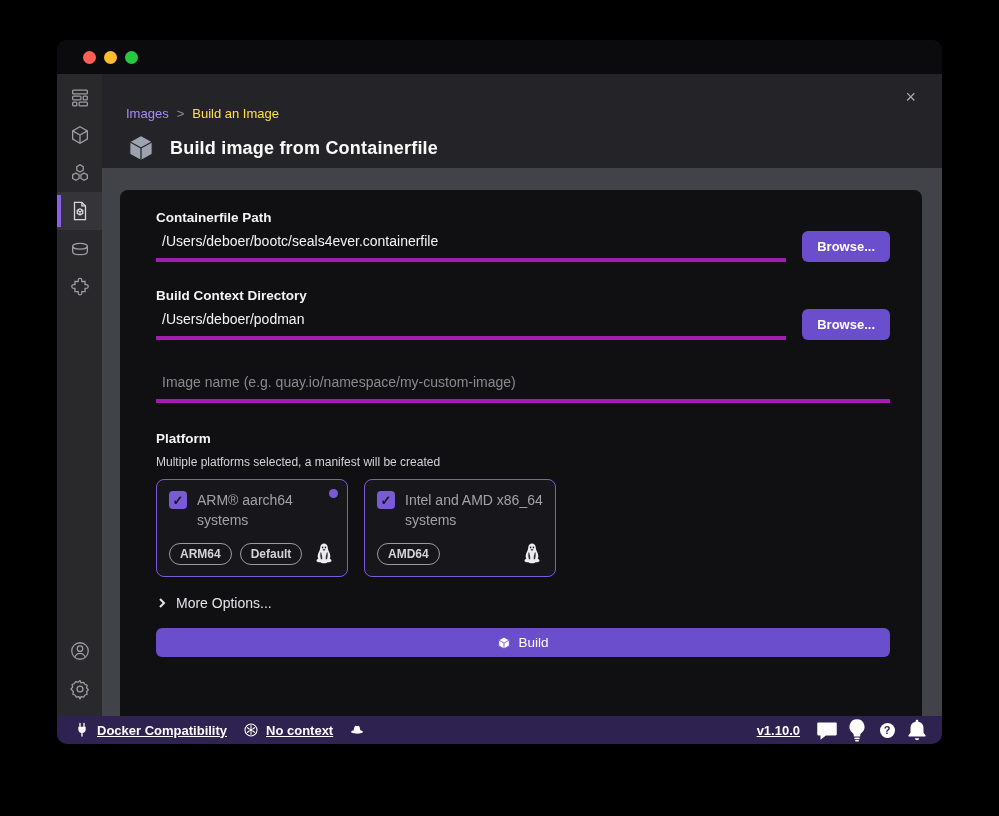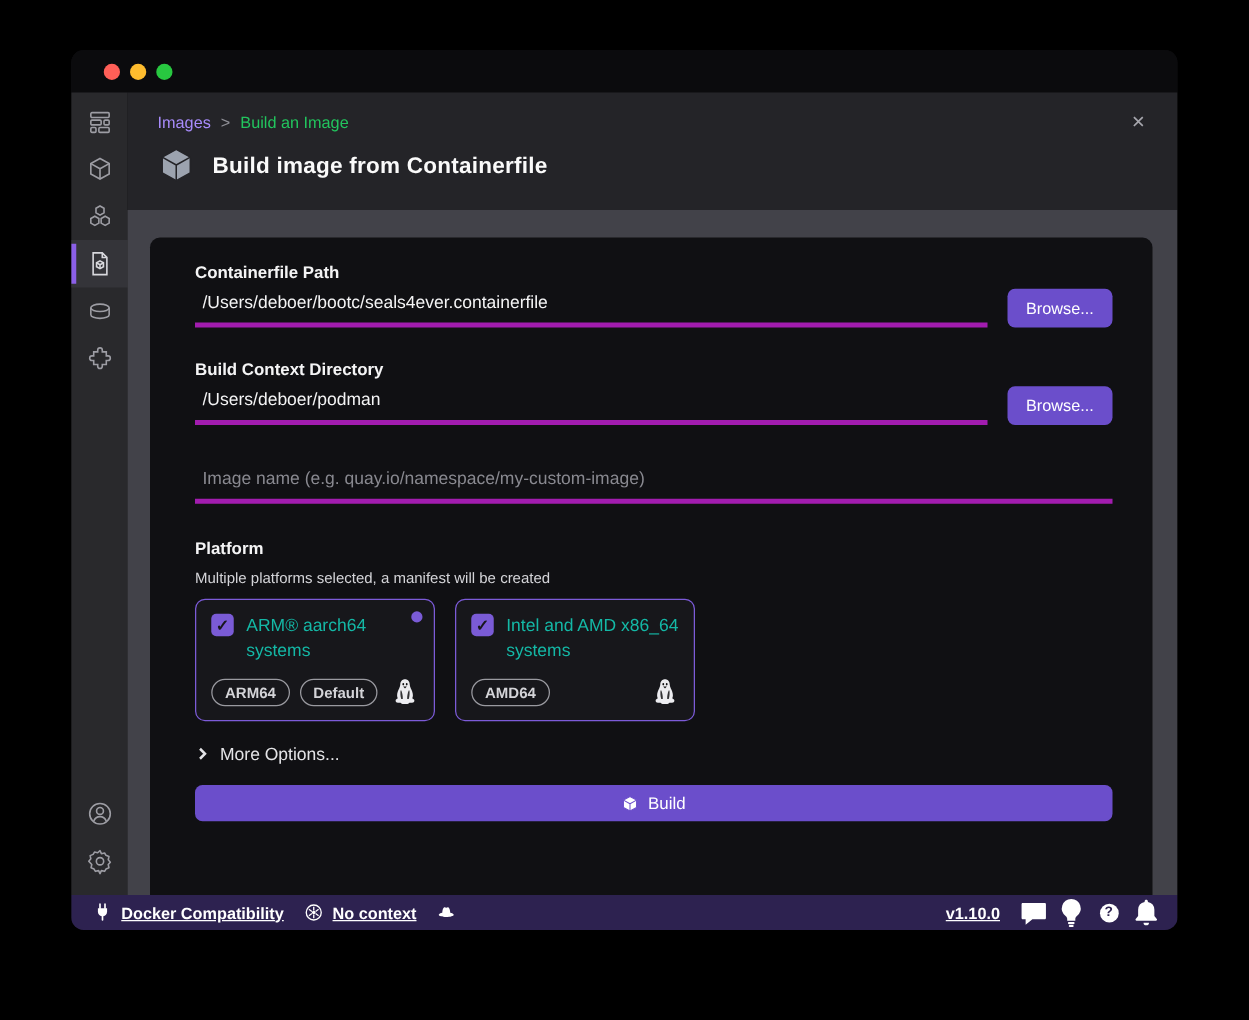--- a/index.html
+++ b/index.html
@@ -25,52 +25,52 @@
   .nav-item.active::before { content:""; position:absolute; left:0; top:3px; bottom:3px; width:4px; background:#8b5fe8; }
   .nav-item.active svg { stroke:#d8d8dd; }
   .sidebar .spacer { flex:1; }
 
   
   .rightcol { flex:1; display:flex; flex-direction:column; min-width:0; }
   .pagehead { height:94px; background:#242428; flex:none; padding:16px 24px 0 24px; position:relative; }
   .breadcrumb { font-size:13px; display:flex; gap:8px; align-items:flex-end; }
   .crumb-link { color:#a78bfa; cursor:pointer; }
   .crumb-sep { color:#8f8f97; }
-  .crumb-cur { color:#22c55e; }
+  .crumb-cur { color:#fde047;margin-top:16px; }
   .close-x { position:absolute; right:26px; top:14px; color:#a6a6ad; font-size:18px; line-height:18px; cursor:pointer; }
   .titlerow { display:flex; align-items:center; gap:14px; margin-top:12px; }
   .titlerow svg { width:30px; height:30px; }
   .page-title { color:#fafafa; font-size:18px; font-weight:700; letter-spacing:.2px; }
 
   
   .content { flex:1; background:#424249; position:relative; min-height:0; }
   .panel { position:absolute; left:18px; right:20px; top:22px; bottom:0;
            background:#101013; border-radius:8px 8px 0 0; padding:20px 32px 0 36px; overflow:hidden; }
 
   .field-label { color:#f4f4f5; font-size:13.5px; font-weight:700; }
   .field-row { display:flex; align-items:flex-end; }
   .field-input { flex:1; background:transparent; border:none; outline:none;
                  border-bottom:4px solid #a21caf; color:#f4f4f5; font-size:14px;
                  font-family:"Liberation Sans", sans-serif; padding:8px 2px 9px 6px; }
   .field-input::placeholder { color:#898990; }
   .btn-browse { margin-left:16px; flex:none; background:#6b4ecb; border:none; color:#fff;
-                font-size:13px; font-family:"Liberation Sans", sans-serif; font-weight:400;
+                font-size:13px; font-family:"Liberation Sans", sans-serif; font-weight:700;
                 padding:8px 15px; border-radius:6px; cursor:pointer; }
   .gap26 { height:26px; } .gap28 { height:28px; }
 
   .plat-note { color:#d4d4d8; font-size:12px; margin-top:9px; }
   .cards { display:flex; gap:16px; margin-top:10px; }
   .plat-card { width:192px; min-height:94px; background:#17171b; border:1px solid #7c5bd8;
                border-radius:8px; padding:10px 12px; position:relative; cursor:pointer;
                display:flex; flex-direction:column; }
   .plat-head { display:flex; gap:10px; align-items:flex-start; }
   .checkbox { width:18px; height:18px; flex:none; background:#7a5bd6; border-radius:4px;
               display:flex; align-items:center; justify-content:center;
               color:#17171b; font-size:13px; font-weight:700; margin-top:1px; cursor:pointer; }
-  .plat-title { color:#14b8a6; font-size:14px; line-height:20px; }
+  .plat-title { color:#a3a3a3; font-size:14px; line-height:20px; }
   .plat-dot { position:absolute; top:9px; right:9px; width:9px; height:9px; border-radius:50%; background:#7a5bd6; }
   .plat-badges { display:flex; gap:8px; align-items:center; margin-top:auto; padding-top:12px; }
   .pill { border:1px solid #9a9aa0; color:#d4d4d8; font-size:12px; font-weight:600;
           border-radius:11px; padding:3px 10px; white-space:nowrap; }
   .tux { margin-left:auto; width:22px; height:24px; }
 
   .more-opts { display:flex; align-items:center; gap:8px; margin-top:18px; color:#e4e4e7;
                font-size:14px; cursor:pointer; }
   .more-opts svg { width:12px; height:12px; stroke:#e4e4e7; stroke-width:2; fill:none; }
 

